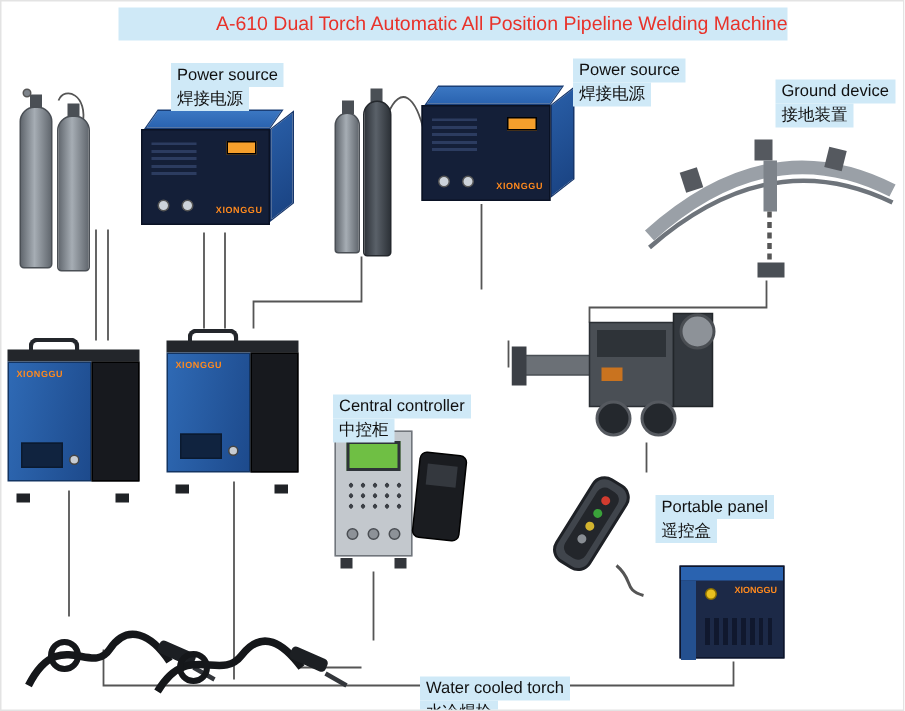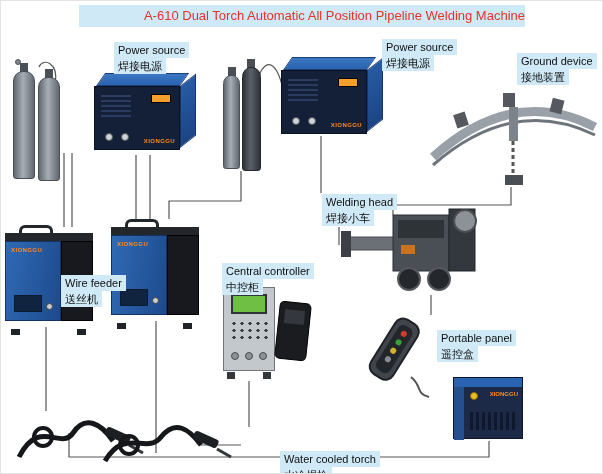--- a/index.html
+++ b/index.html
@@ -258,29 +258,21 @@
   <div class="label" style="left:381px; top:38px;">
     <span>Power source</span><br>
     <span>焊接电源</span>
   </div>
 
   <div class="label" style="left:492px; top:52px;padding-left:24px;">
     <span>Ground device</span><br>
     <span>接地装置</span>
   </div>
 
-  <div class="label" style="left:321px; top:193px;">
-    <span>Welding head</span><br>
-    <span>焊接小车</span>
-  </div>
-
-  <div class="label" style="left:60px; top:274px;">
-    <span>Wire feeder</span><br>
-    <span>送丝机</span>
-  </div>
+
 
   <div class="label" style="left:221px; top:262px;">
     <span>Central controller</span><br>
     <span>中控柜</span>
   </div>
 
   <div class="label" style="left:436px; top:329px;">
     <span>Portable panel</span><br>
     <span>遥控盒</span>
   </div>

